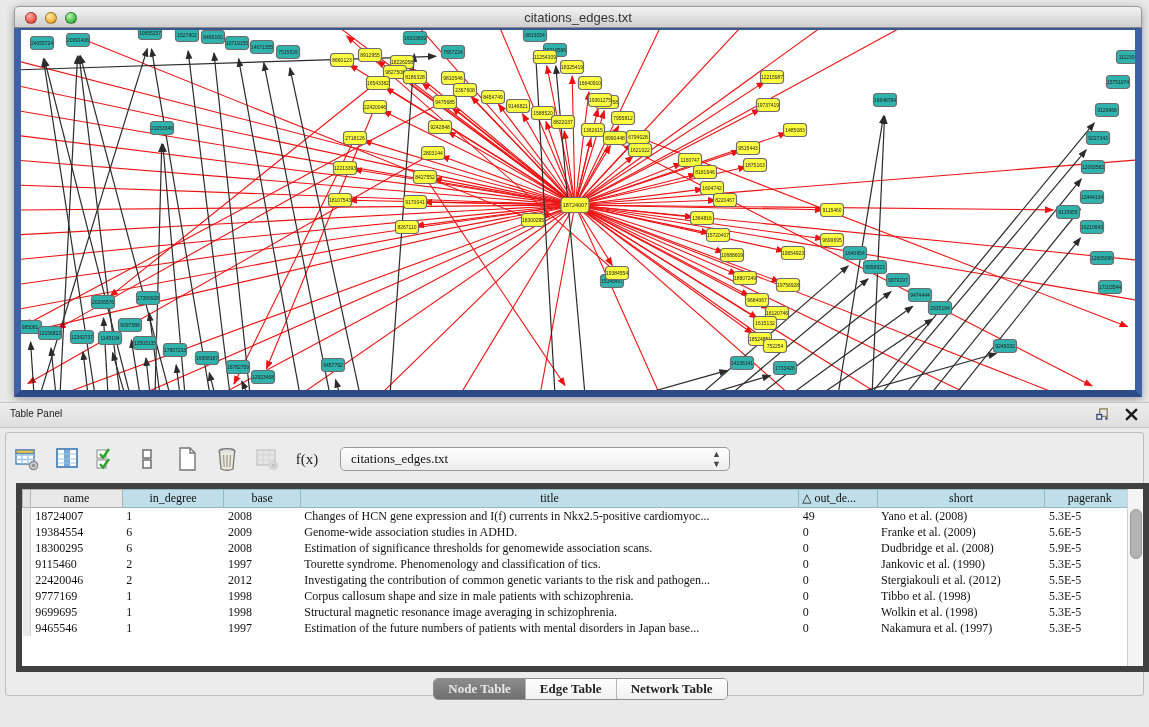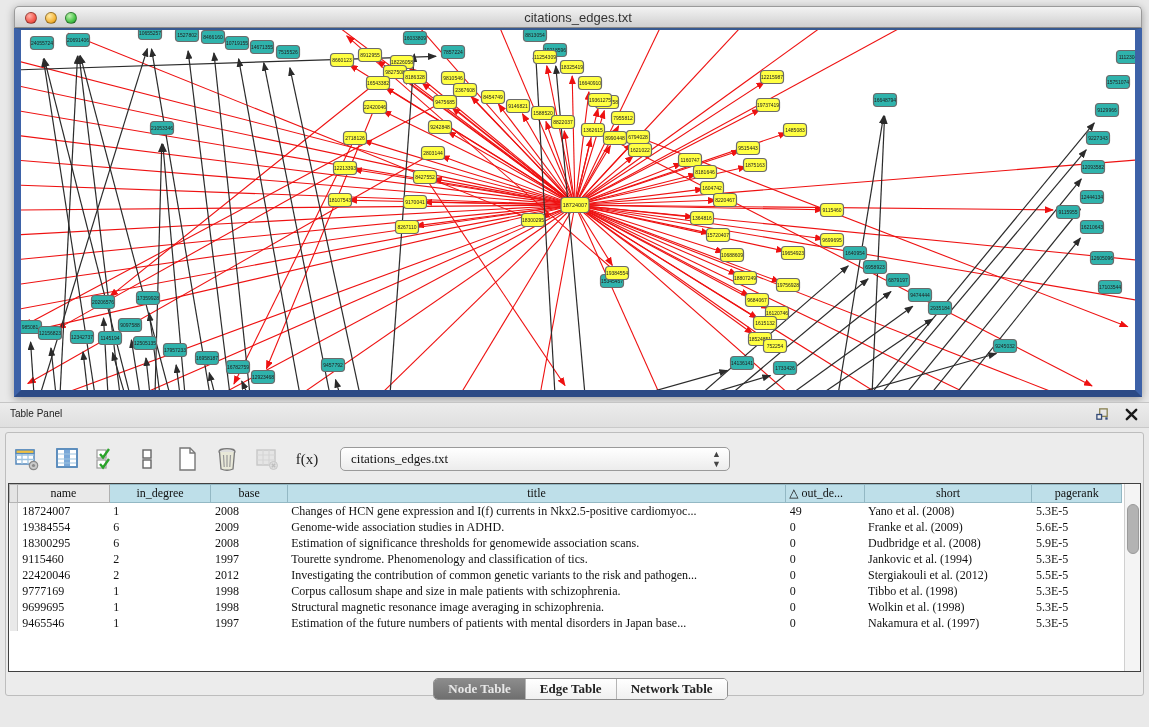--- a/index.html
+++ b/index.html
@@ -33,22 +33,22 @@
     background:#ececec;border:1px solid #bdbdbd;border-radius:3px;box-sizing:border-box;font-family:Liberation Serif, serif;}
 
   .tb-toolbar{position:absolute;left:8px;top:8px;height:36px;display:flex;align-items:center;gap:14px;}
   .tb-icon{width:26px;height:26px;display:flex;align-items:center;justify-content:center;}
   .fx{font-size:15px;color:#222;}
   .combo{margin-left:6px;width:390px;height:24px;border:1px solid #9a9a9a;border-radius:5px;
     background:linear-gradient(#ffffff,#ececec);display:flex;align-items:center;position:relative;box-sizing:border-box;}
   .combo .combo-text{margin-left:10px;font-size:13px;color:#111;}
   .combo .combo-arrows{position:absolute;right:8px;top:1px;font-size:9px;line-height:10px;color:#444;text-align:center;}
 
-  .table-wrap{position:absolute;left:2px;top:50px;width:1133px;height:189px;background:#fff;
-    border:1px solid #404040;box-sizing:border-box;overflow:hidden;}
+  .table-wrap{position:absolute;left:10px;top:50px;width:1133px;height:189px;background:#fff;
+    border:6px solid #404040;box-sizing:border-box;overflow:hidden;}
   table.grid{border-collapse:collapse;table-layout:fixed;width:1113px;font-size:12px;color:#111;}
   table.grid th{background:#bedfe9;border:1px solid #93b8c4;height:17px;font-weight:normal;font-size:12px;padding:0 3px;
     overflow:hidden;white-space:nowrap;text-align:center;}
   table.grid th.gutter{background:#e4e4e4;border:1px solid #b5b5b5;}
   table.grid th.namecol{background:#e9e9e9;border:1px solid #b0b0b0;}
   table.grid td{height:16px;padding:0 4px;white-space:nowrap;overflow:hidden;border:none;}
   table.grid td.gutter{background:#e9e9e9;border-right:1px solid #cfcfcf;padding:0;}
   .vscroll{position:absolute;right:0;top:0;width:15px;height:187px;background:#f4f4f4;border-left:1px solid #d0d0d0;}
   .vthumb{position:absolute;left:2px;top:20px;width:10px;height:48px;border-radius:6px;background:#b3b3b3;border:1px solid #9a9a9a;}
 
@@ -571,21 +571,21 @@
               <td>Dudbridge et al. (2008)</td>
               <td>5.9E-5</td>
             </tr>
             <tr>
               <td class="gutter"></td>
               <td>9115460</td>
               <td>2</td>
               <td>1997</td>
               <td>Tourette syndrome. Phenomenology and classification of tics.</td>
               <td>0</td>
-              <td>Jankovic et al. (1994)</td>
+              <td>Jankovic et al. (1990)</td>
               <td>5.3E-5</td>
             </tr>
             <tr>
               <td class="gutter"></td>
               <td>22420046</td>
               <td>2</td>
               <td>2012</td>
               <td>Investigating the contribution of common genetic variants to the risk and pathogen...</td>
               <td>0</td>
               <td>Stergiakouli et al. (2012)</td>

